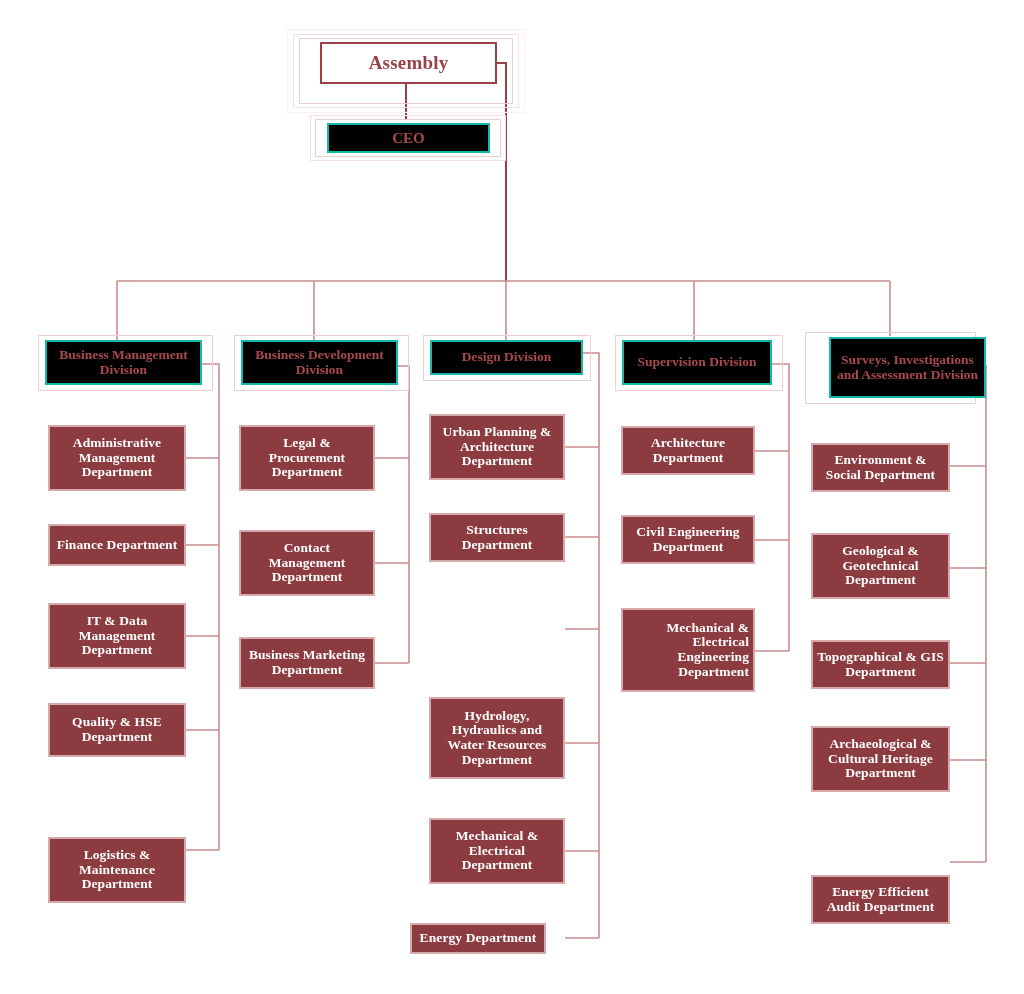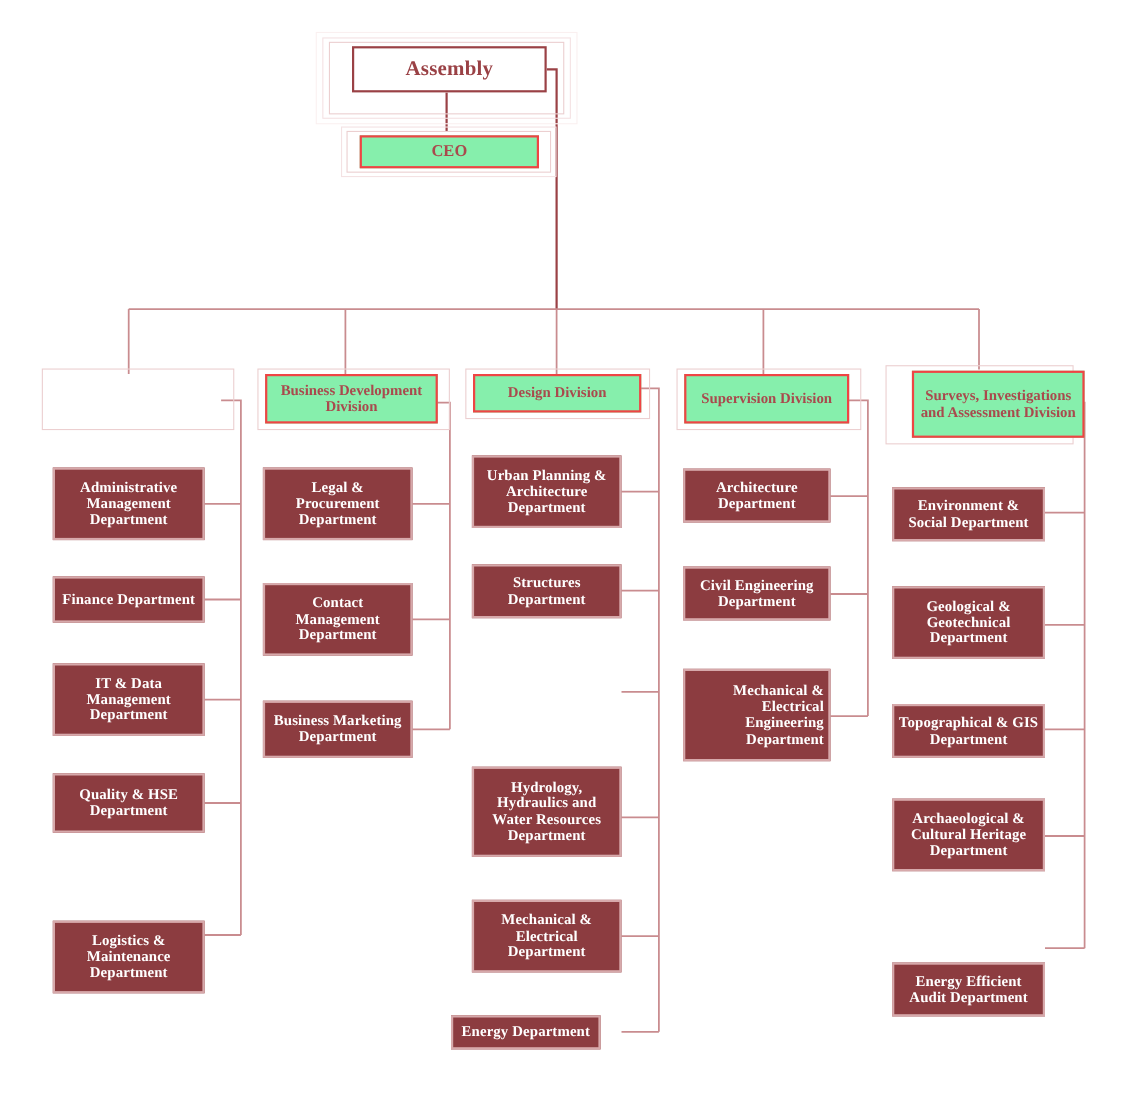--- a/index.html
+++ b/index.html
@@ -49,22 +49,22 @@
     position: absolute;
     box-sizing: border-box;
     border: 1px solid #eccfd0;
     background: transparent;
   }
   .ring.r2 { border-color: #f4e2e3; }
   .ring.r3 { border-color: #faf0f0; }
 
   
   .node.pink {
-    background: #86efac;
-    border: 2px solid #ef4444;
+    background: #000000;
+    border: 2px solid #14b8a6;
     color: #a9494d;
     font-size: 14px;
     font-weight: bold;
   }
   .node.pink.ceo { font-size: 15px; }
   .node.division { font-size: 13.5px; }
 
   
   .node.dark {
     background: #8c3c40;
@@ -140,20 +140,23 @@
     <span class="txt">Assembly</span>
   </div>
 
   <div class="ring r2" style="left:310px;top:115px;width:196px;height:46px;"></div>
   <div class="ring" style="left:315px;top:119px;width:186px;height:38px;"></div>
   <div class="node pink ceo" style="left:327px;top:123px;width:163px;height:30px;">
     <span class="txt">CEO</span>
   </div>
 
   <div class="ring" style="left:38px;top:335px;width:175px;height:56px;"></div>
+  <div class="node pink division" style="left:45px;top:340px;width:157px;height:45px;">
+    <span class="txt">Business Management Division</span>
+  </div>
 
   <div class="ring" style="left:234px;top:335px;width:175px;height:56px;"></div>
   <div class="node pink division" style="left:241px;top:340px;width:157px;height:45px;">
     <span class="txt">Business Development Division</span>
   </div>
 
   <div class="ring" style="left:423px;top:335px;width:168px;height:46px;"></div>
   <div class="node pink division" style="left:430px;top:340px;width:153px;height:35px;">
     <span class="txt">Design Division</span>
   </div>

